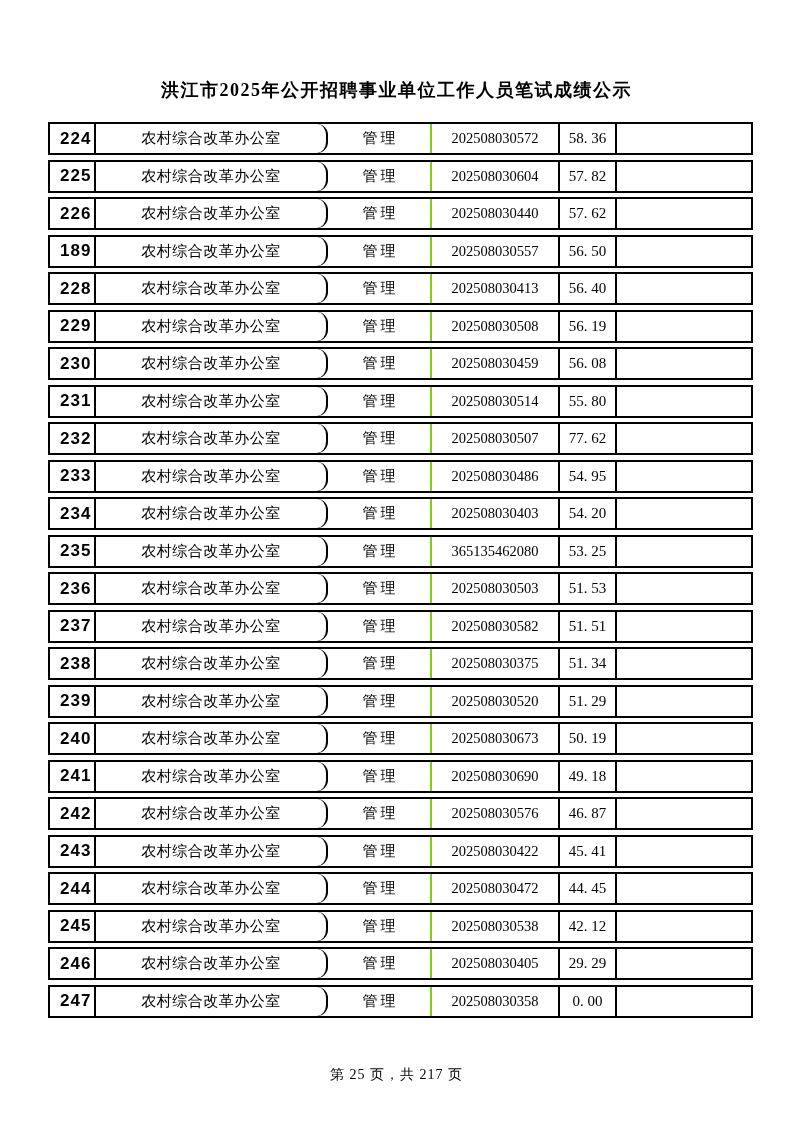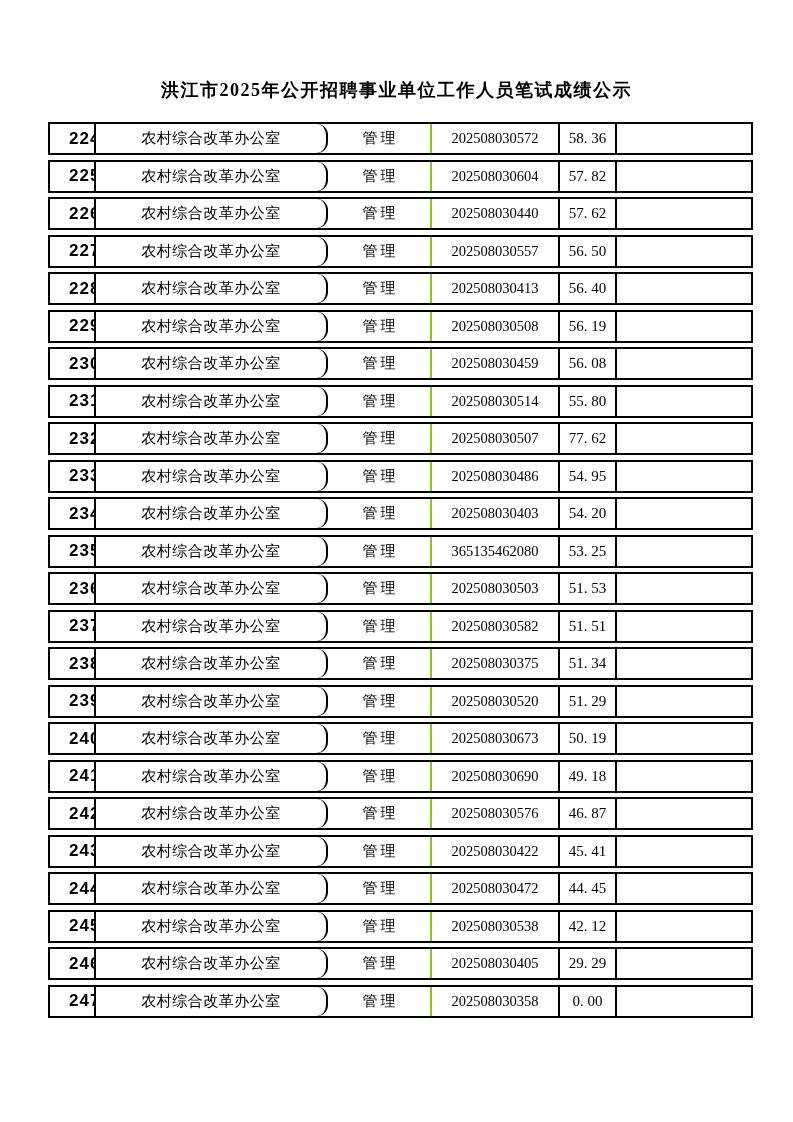--- a/index.html
+++ b/index.html
@@ -45,21 +45,21 @@
     display: flex;
     align-items: center;
     justify-content: center;
     font-size: 15px;
     overflow: hidden;
     white-space: nowrap;
   }
   .c-no {
     width: 46px;
     justify-content: flex-start;
-    padding-left: 19px;
+    padding-left: 10px;
     font-family: "Liberation Sans", "DejaVu Sans", sans-serif;
     font-weight: bold;
     font-size: 17px;
     letter-spacing: 1px;
     border-right: 2px solid #000000;
   }
   .c-office {
     width: 232px;
     border-right: 2px solid #000000;
     letter-spacing: 0.5px;
@@ -119,21 +119,21 @@
   <div class="row">
     <div class="cell c-no">226</div>
     <div class="cell c-office">农村综合改革办公室</div>
     <div class="cell c-pos">管理</div>
     <div class="cell c-id">202508030440</div>
     <div class="cell c-score">57. 62</div>
     <div class="cell c-remark"></div>
   </div>
 
   <div class="row">
-    <div class="cell c-no">227</div>
+    <div class="cell c-no">189</div>
     <div class="cell c-office">农村综合改革办公室</div>
     <div class="cell c-pos">管理</div>
     <div class="cell c-id">202508030557</div>
     <div class="cell c-score">56. 50</div>
     <div class="cell c-remark"></div>
   </div>
 
   <div class="row">
     <div class="cell c-no">228</div>
     <div class="cell c-office">农村综合改革办公室</div>
@@ -307,13 +307,14 @@
 
   <div class="row">
     <div class="cell c-no">247</div>
     <div class="cell c-office">农村综合改革办公室</div>
     <div class="cell c-pos">管理</div>
     <div class="cell c-id">202508030358</div>
     <div class="cell c-score">0. 00</div>
     <div class="cell c-remark"></div>
   </div>
 </div>
+  <div class="footer">第 25 页，共 217 页</div>
 </div>
 
 </body></html>

